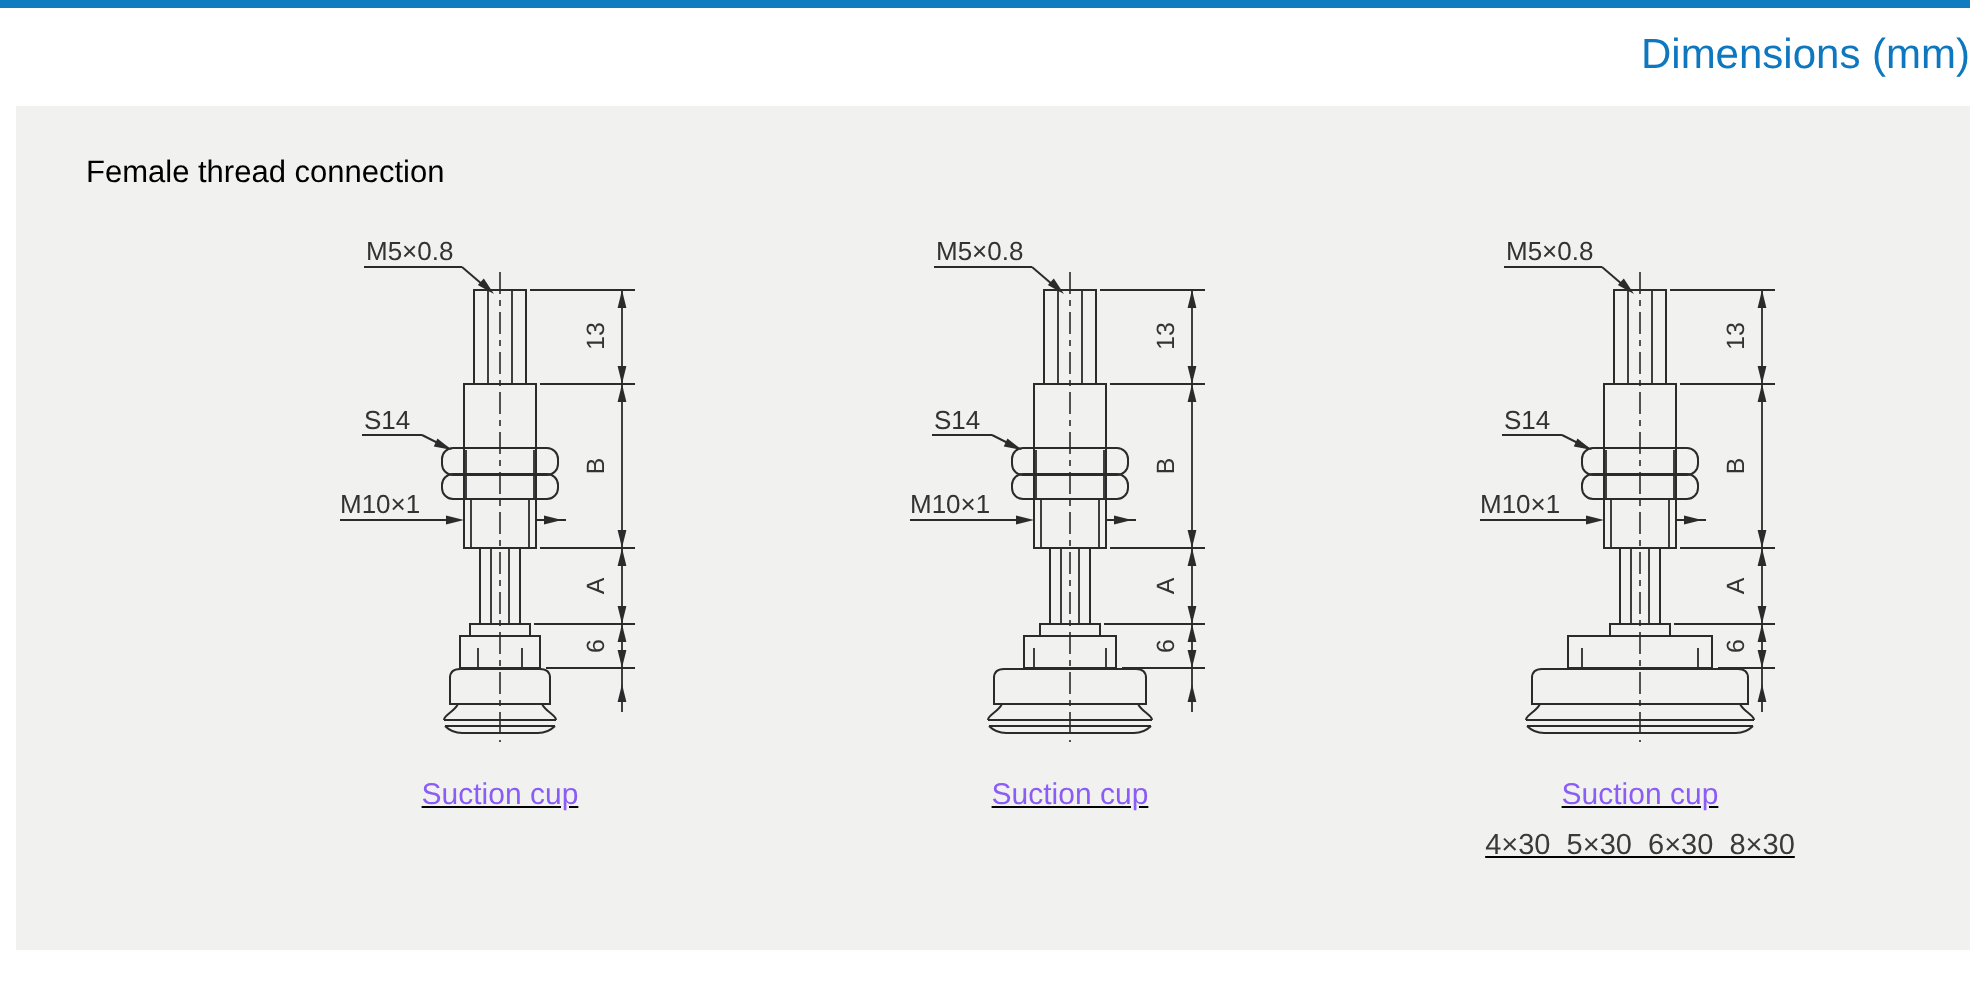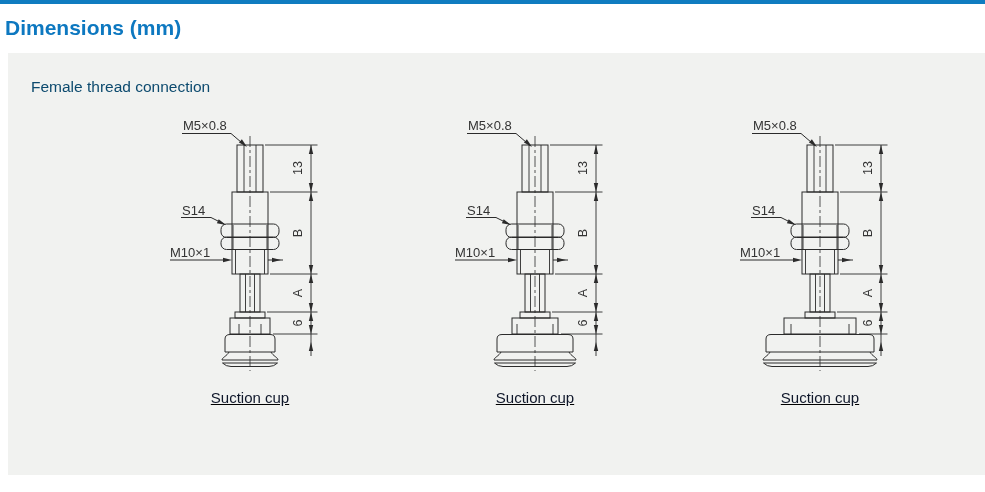--- a/index.html
+++ b/index.html
@@ -1,25 +1,25 @@
 <!DOCTYPE html>
 <html><head>
 <meta charset="utf-8">
 <style>
   html,body{margin:0;padding:0;background:#ffffff;width:985px;height:492px;overflow:hidden;
     font-family:"Liberation Sans","DejaVu Sans",sans-serif;}
   .top-bar{width:985px;height:4px;background:#0f7cc0;}
-  .page-title{color:#0d78c0;font-size:21px;font-weight:700;margin:12px 0 0 5px;line-height:24px;letter-spacing:0;}
+  .page-title{color:#0d78c0;font-size:21px;font-weight:400;margin:12px 0 0 5px;line-height:24px;letter-spacing:0;text-align:right;}
   .panel{margin:13px 0 0 8px;width:977px;height:422px;background:#f1f2f0;box-sizing:border-box;padding-top:24px;}
-  .panel-heading{color:#0c4a6e;font-size:15.5px;margin-left:23px;line-height:19px;}
+  .panel-heading{color:#000000;font-size:15.5px;margin-left:35px;line-height:19px;}
   .diagram-row{display:flex;margin-left:117px;margin-top:16px;text-decoration:underline;}
   .diagram-col{width:285px;flex:0 0 285px;}
   .drawing{display:block;}
   .cap-wrap{width:250px;text-align:center;margin-top:8px;}
-  .cup-caption{color:#0f172a;font-size:15px;line-height:19px;}
+  .cup-caption{color:#8b5cf6;font-size:15px;line-height:19px;}
   .cup-sizes{color:#3a3a3a;font-size:14.5px;line-height:19px;margin-top:7px;white-space:pre;}
   svg .ln{stroke:#2b2b2b;stroke-width:1;fill:none;}
   svg .thin{stroke:#2b2b2b;stroke-width:0.9;fill:none;}
   svg .cl{stroke:#2b2b2b;stroke-width:0.8;fill:none;stroke-dasharray:11 3 3 3;}
   svg .ar{fill:#2b2b2b;stroke:none;}
   svg text{fill:#333333;font-family:"Liberation Sans","DejaVu Sans",sans-serif;}
   svg .lbl{font-size:13px;}
   svg .dim{font-size:12.5px;}
 </style>
 </head>
@@ -224,17 +224,18 @@
         <polygon class="ar" points="186,200 183.8,209 188.2,209"></polygon>
         <polygon class="ar" points="186,222 183.8,213 188.2,213"></polygon>
         <polygon class="ar" points="186,230 183.8,239 188.2,239"></polygon>
         <text class="dim" text-anchor="middle" x="177" y="56" transform="rotate(-90 177 56)">13</text>
         <text class="dim" text-anchor="middle" x="177" y="121" transform="rotate(-90 177 121)">B</text>
         <text class="dim" text-anchor="middle" x="177" y="181" transform="rotate(-90 177 181)">A</text>
         <text class="dim" text-anchor="middle" x="177" y="211" transform="rotate(-90 177 211)">6</text>
       </svg>
       <div class="cap-wrap">
         <div class="cup-caption">Suction cup</div>
+        <div class="cup-sizes">4×30  5×30  6×30  8×30</div>
       </div>
     </div>
 
   </div>
 </div>
 
 </body></html>

